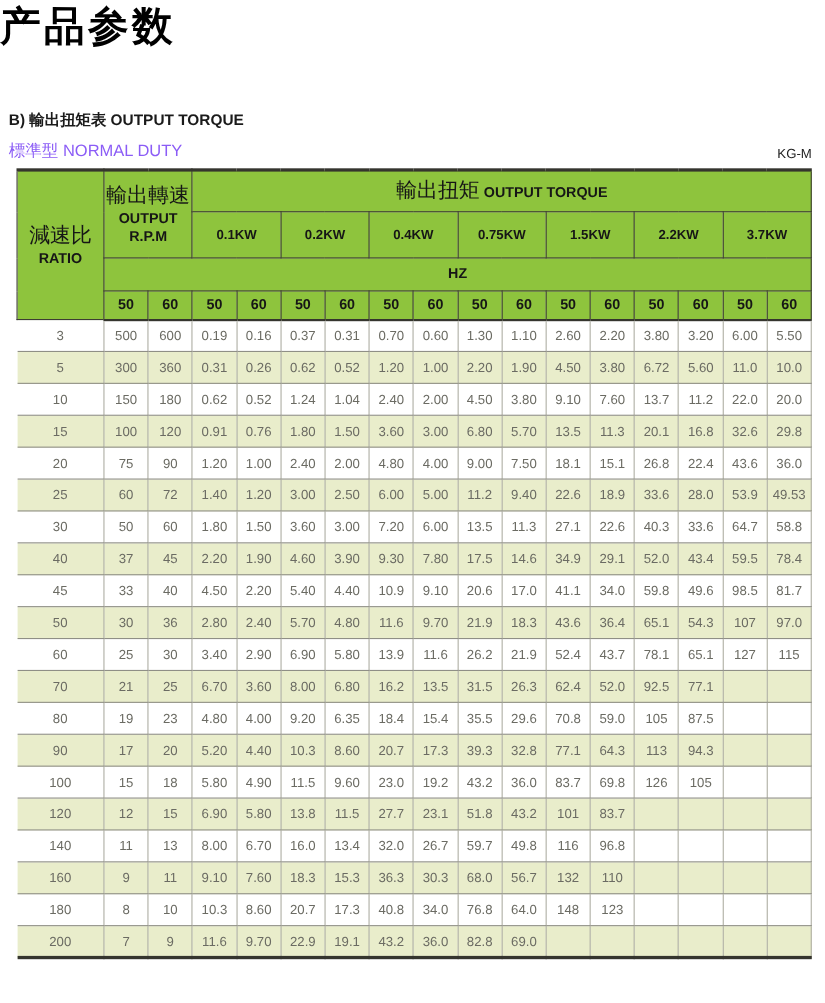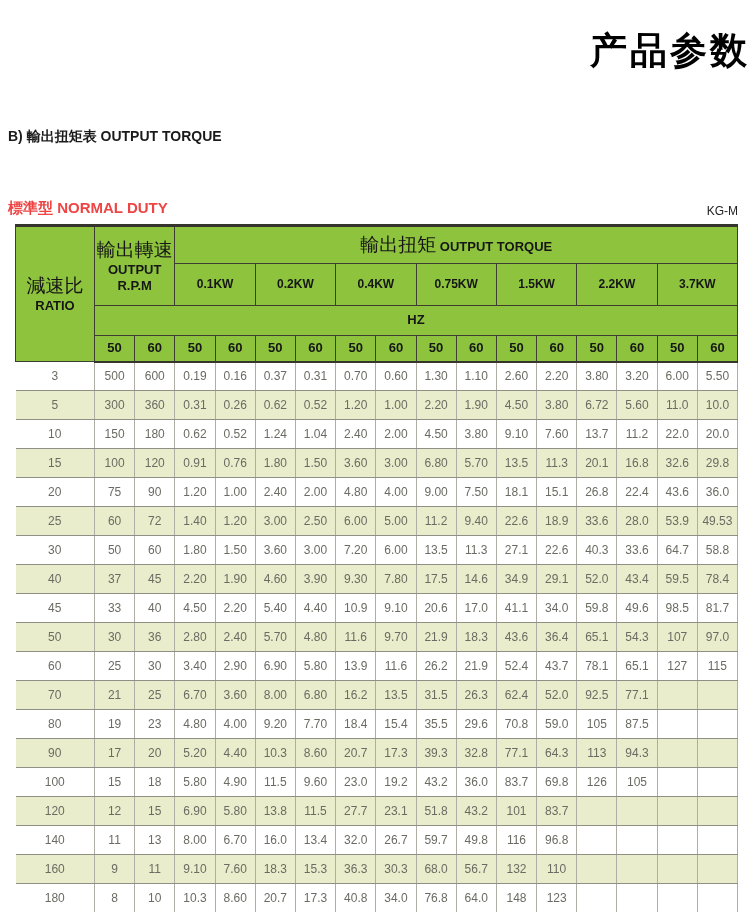--- a/index.html
+++ b/index.html
@@ -14,46 +14,44 @@
   *{box-sizing:border-box;}
   html,body{margin:0;padding:0;}
   body{
     width:750px;height:912px;
     background:#ffffff;
     font-family:"Liberation Sans","DejaVu Sans",sans-serif;
     overflow:hidden;
   }
   .page{width:750px;height:912px;}
   .page-title{
-    text-align:right;
+    text-align:left;
     font-size:37px;
     font-weight:bold;
     color:#000;
     letter-spacing:3px;
     margin:0;
-    padding-top:27px;
     line-height:48px;
   }
   .section-title{
     margin:53px 0 0 8px;
     font-size:14px;
     font-weight:bold;
     color:#1a1a1a;
   }
   .sub-row{
     display:flex;
     justify-content:space-between;
     align-items:flex-end;
     margin:9px 12px 0 8px;
   }
   .subsection-title{
     font-size:15px;
-    font-weight:bold;
-    color:#ef4444;
-    margin-top:44px;
+    font-weight:normal;
+    color:#8b5cf6;
   }
   .unit-label{
     font-size:12px;
     color:#222;
     padding-bottom:0px;
   }
   table.torque{
     border-collapse:collapse;
     table-layout:fixed;
     width:723px;
@@ -391,21 +389,21 @@
           <td></td>
           <td></td>
         </tr>
         <tr>
           <td>80</td>
           <td>19</td>
           <td>23</td>
           <td>4.80</td>
           <td>4.00</td>
           <td>9.20</td>
-          <td>7.70</td>
+          <td>6.35</td>
           <td>18.4</td>
           <td>15.4</td>
           <td>35.5</td>
           <td>29.6</td>
           <td>70.8</td>
           <td>59.0</td>
           <td>105</td>
           <td>87.5</td>
           <td></td>
           <td></td>

